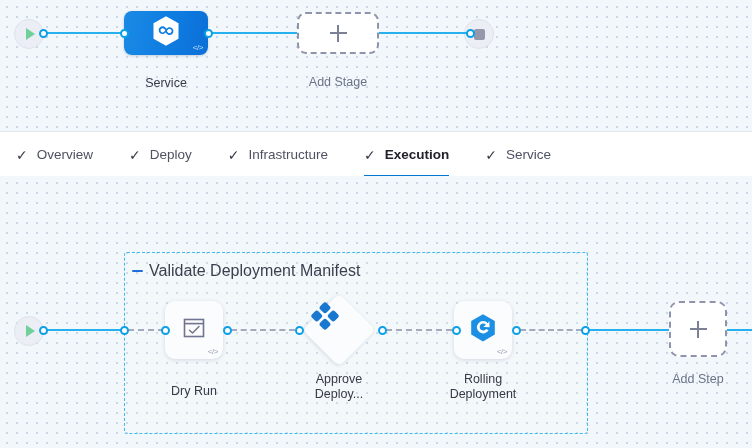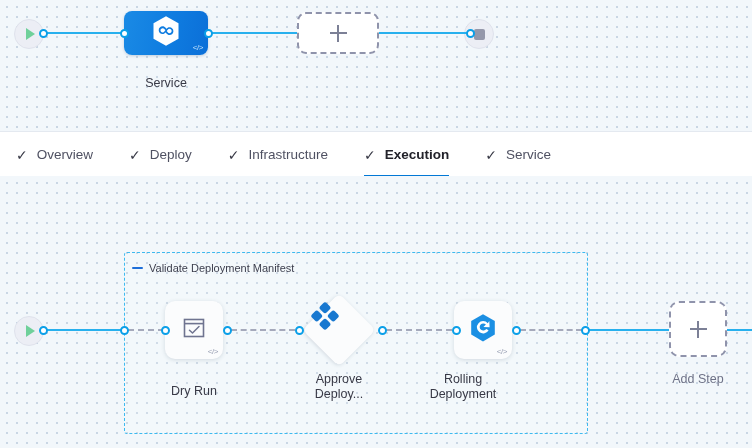--- a/index.html
+++ b/index.html
@@ -115,21 +115,21 @@
   }
   .diamond-icon{position:absolute;left:50%;top:50%;transform:translate(-50%,-50%);z-index:3;}
 
   
   .step-group{
     position:absolute;border:1.3px dashed #3dbaf0;border-radius:3px;
     background:rgba(255,255,255,0.14);box-sizing:border-box;
   }
   .group-head{
     position:absolute;display:flex;align-items:center;gap:6px;
-    font-size:11px;color:#3c3e4d;white-space:nowrap;
+    font-size:16px;color:#3c3e4d;white-space:nowrap;
   }
   .collapse-dash{display:block;width:11px;height:2px;background:#1e6fd9;border-radius:1px;}
 </style>
 </head>
 <body>
 
 <div class="app">
 
   <div class="canvas" id="stage-canvas">
 
@@ -151,20 +151,21 @@
     </div>
     <div class="ring" style="left:119.5px;top:28.5px;"></div>
     <div class="ring" style="left:203.5px;top:28.5px;"></div>
     <div class="nlabel" style="left:104px;top:76px;width:124px;">Service</div>
 
     <div class="edge" style="left:208px;top:32px;width:89px;"></div>
 
     <div class="add-box add-stage-box" style="left:297px;top:12px;">
       <span class="plus"></span>
     </div>
+    <div class="nlabel" style="left:276px;top:75px;width:124px;color:#6e7287;">Add Stage</div>
 
     <div class="edge" style="left:379px;top:32px;width:91px;"></div>
 
     <div class="term" style="left:464px;top:19px;">
       <div class="stop-sq"></div>
     </div>
     <div class="ring" style="left:465.5px;top:28.5px;"></div>
   </div>
 
   <div class="tabbar">
@@ -256,21 +257,21 @@
     <div class="step-node" style="left:454px;top:125px;">
       <span class="step-icon">
         <svg width="28" height="30" viewBox="0 0 28 30">
           <path d="M14 1.2 L25.8 8 L25.8 21.6 L14 28.4 L2.2 21.6 L2.2 8 Z" fill="#1b8fe3"></path>
           <path d="M18.8 10.2 A6.2 6.2 0 1 0 19.6 17.2 L17.2 15.9 A3.55 3.55 0 1 1 16.9 11.6 L14.4 13.9 L20.6 14.2 L20.3 8.0 Z" fill="#ffffff"></path>
         </svg>
       </span>
       <span class="codebadge" style="color:#9aa0b4;">&lt;/&gt;</span>
     </div>
     <div class="ring" style="left:511.5px;top:149.5px;"></div>
-    <div class="nlabel" style="left:403px;top:196px;width:120px;">Rolling
+    <div class="nlabel" style="left:423px;top:196px;width:120px;">Rolling
 Deployment</div>
 
     <div class="edge-dash" style="left:520px;top:153px;width:62px;"></div>
     <div class="ring" style="left:580.5px;top:149.5px;"></div>
 
     <div class="edge" style="left:589px;top:153px;width:80px;"></div>
 
     <div class="add-box add-step-box" style="left:669px;top:125px;">
       <span class="plus"></span>
     </div>

